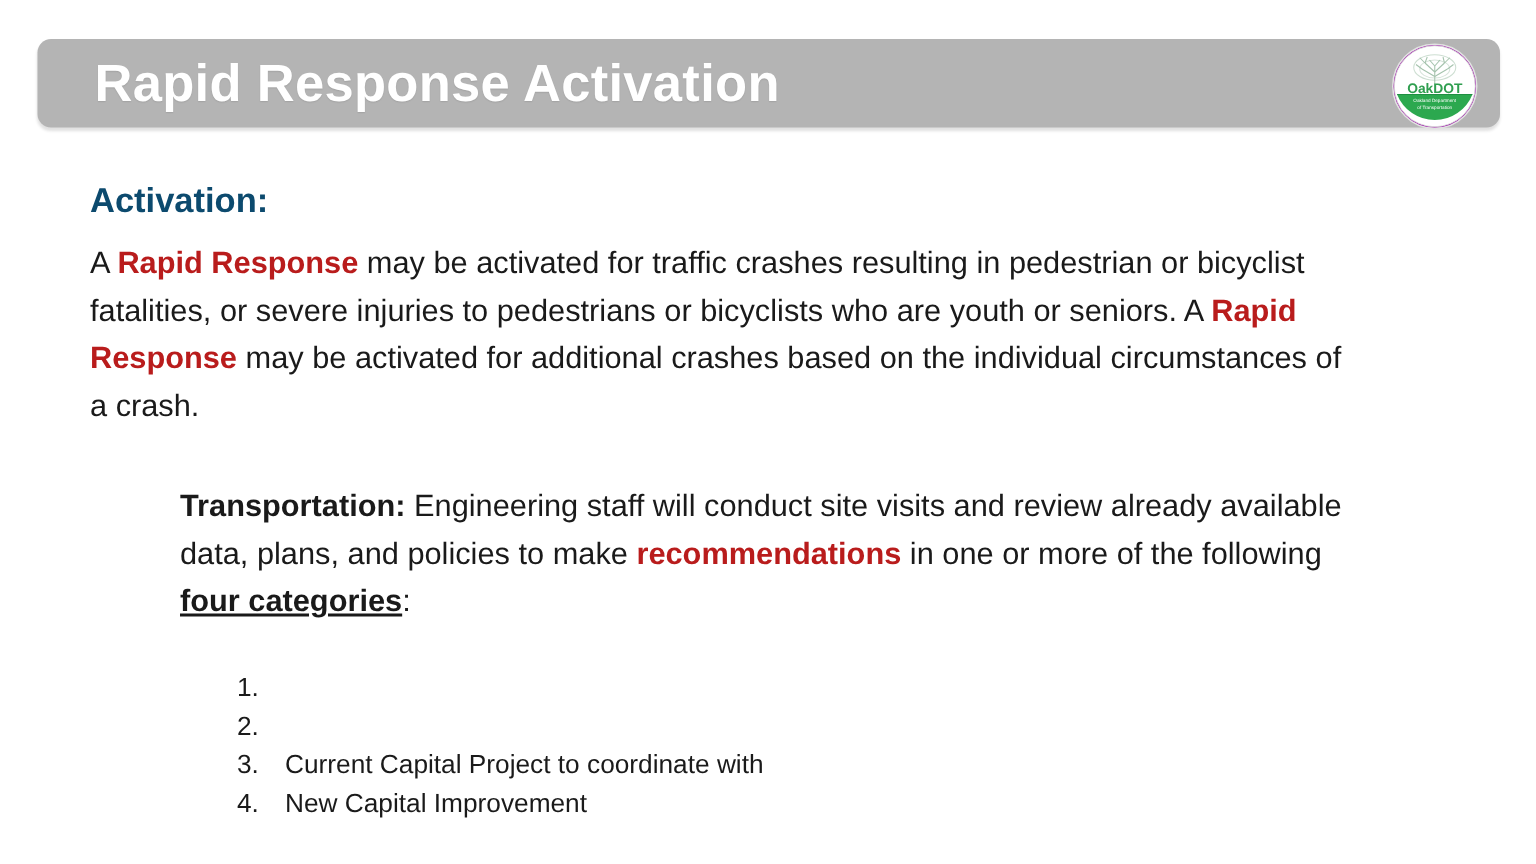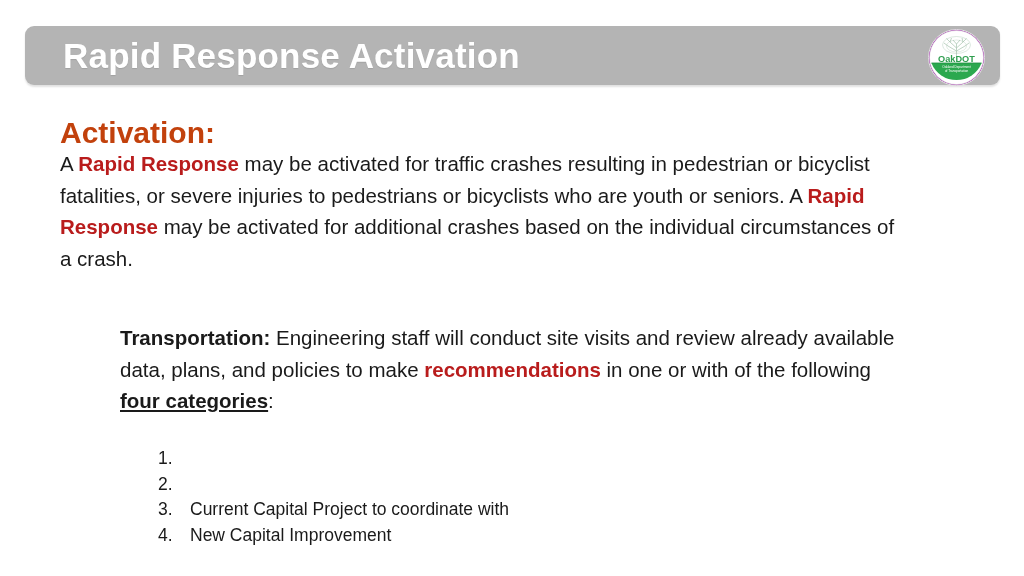--- a/index.html
+++ b/index.html
@@ -60,25 +60,25 @@
   .logo svg { display: block; }
 
   
   .body-block {
     position: absolute;
     left: 60px;
     top: 118px;
     width: 850px;
   }
   .heading {
-    font-size: 30px;
-    font-weight: bold;
-    color: #c2410c;
+    font-size: 23px;
+    font-weight: bold;
+    color: #0c4a6e;
     line-height: 30px;
-    margin: 0 0 0 0;
+    margin: 0 0 12px 0;
   }
   .para {
     font-size: 20.5px;
     color: #1a1a1a;
     line-height: 31.5px;
     margin: 0;
     text-align: left;
   }
   .hl {
     color: #b91c1c;
@@ -169,21 +169,21 @@
       <text x="27.5" y="42.4" text-anchor="middle" font-family="Liberation Sans, sans-serif" font-size="3.1" fill="#ffffff">of Transportation</text>
     </svg>
   </div>
 
   <div class="body-block">
     <div class="heading">Activation:</div>
     <p class="para"><span>A </span><span class="hl">Rapid Response</span><span> may be activated for traffic crashes resulting in pedestrian or bicyclist fatalities, or severe injuries to pedestrians or bicyclists who are youth or seniors. A </span><span class="hl">Rapid Response</span><span> may be activated for additional crashes based on the individual circumstances of a crash.</span></p>
   </div>
 
   <div class="investigation-block">
-    <p class="para"><span class="strong-label">Transportation:</span><span> Engineering staff will conduct site visits and review already available data, plans, and policies to make </span><span class="hl">recommendations</span><span> in one or with of the following </span><span class="underline-bold">four categories</span><span>:</span></p>
+    <p class="para"><span class="strong-label">Transportation:</span><span> Engineering staff will conduct site visits and review already available data, plans, and policies to make </span><span class="hl">recommendations</span><span> in one or more of the following </span><span class="underline-bold">four categories</span><span>:</span></p>
   </div>
 
   <ol class="cat-list">
     <li class="cat-item">
       <span class="cat-num">1.</span>
     </li>
     <li class="cat-item">
       <span class="cat-num">2.</span>
     </li>
     <li class="cat-item">

